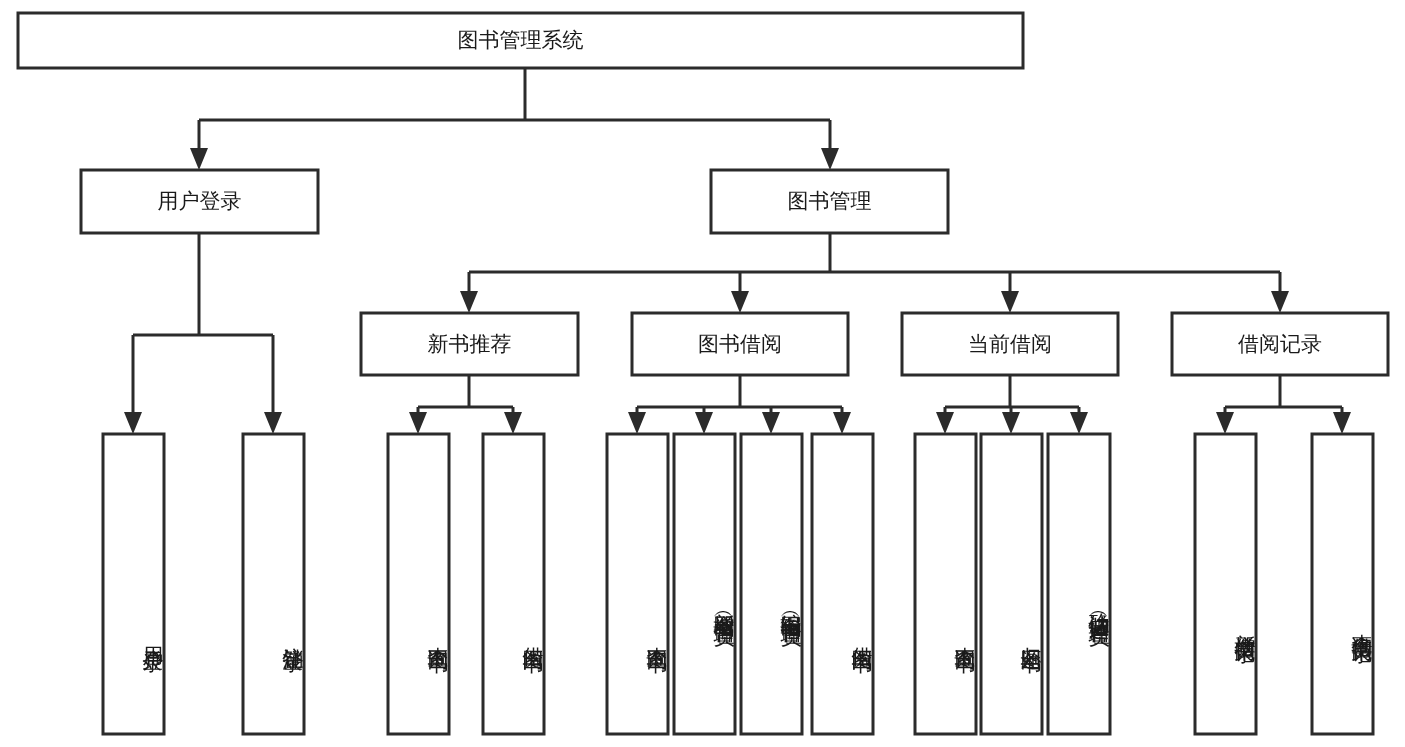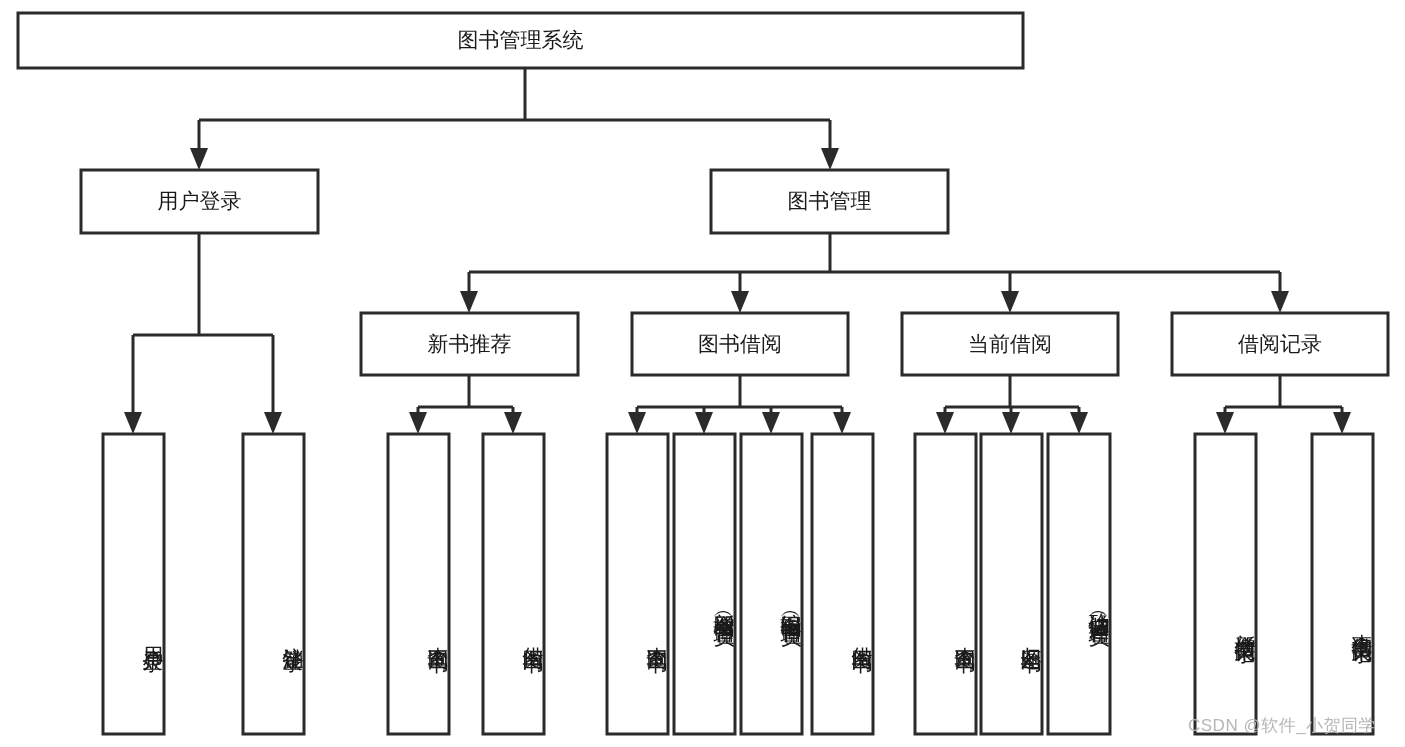--- a/index.html
+++ b/index.html
@@ -190,14 +190,13 @@
       <div class="vlabel-wrap" style="left: 607px; top: 538px; width: 61px; height: 192px;">查询图书</div>
       <div class="vlabel-wrap" style="left: 674px; top: 480.5px; width: 61px; height: 249.5px;">新增图书（管理员）</div>
       <div class="vlabel-wrap" style="left: 741px; top: 480.5px; width: 61px; height: 249.5px;">编辑图书（管理员）</div>
       <div class="vlabel-wrap" style="left: 812px; top: 538px; width: 61px; height: 192px;">借阅图书</div>
       <div class="vlabel-wrap" style="left: 915px; top: 538px; width: 61px; height: 192px;">查询图书</div>
       <div class="vlabel-wrap" style="left: 981px; top: 538px; width: 61px; height: 192px;">归还图书</div>
       <div class="vlabel-wrap" style="left: 1048px; top: 480.5px; width: 62px; height: 249.5px;">确认归还（管理员）</div>
       <div class="vlabel-wrap" style="left: 1195px; top: 515px; width: 61px; height: 215px;">新增借阅记录</div>
       <div class="vlabel-wrap" style="left: 1312px; top: 515px; width: 61px; height: 215px;">查询借阅记录</div>
     </div>
-  <div class="watermark">CSDN @软件_小贺同学</div>
 </div>
 
 </body></html>

